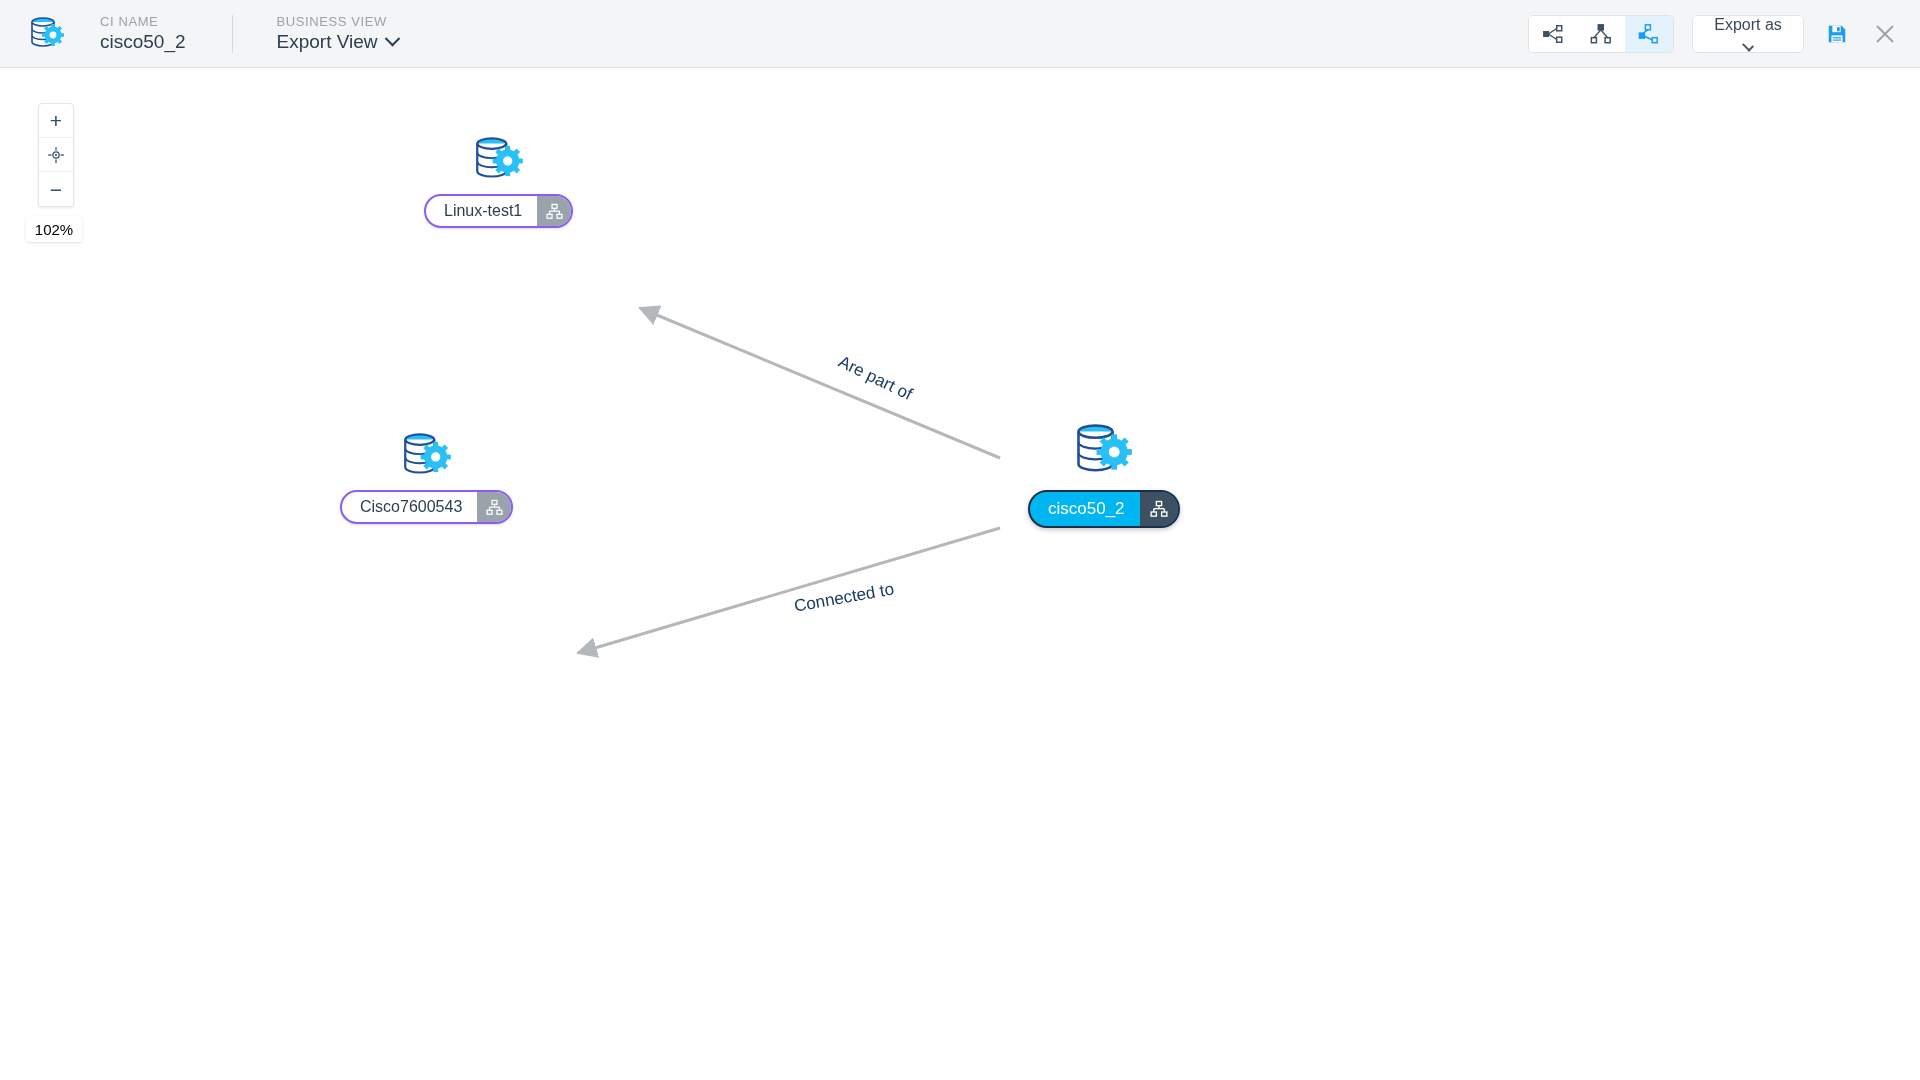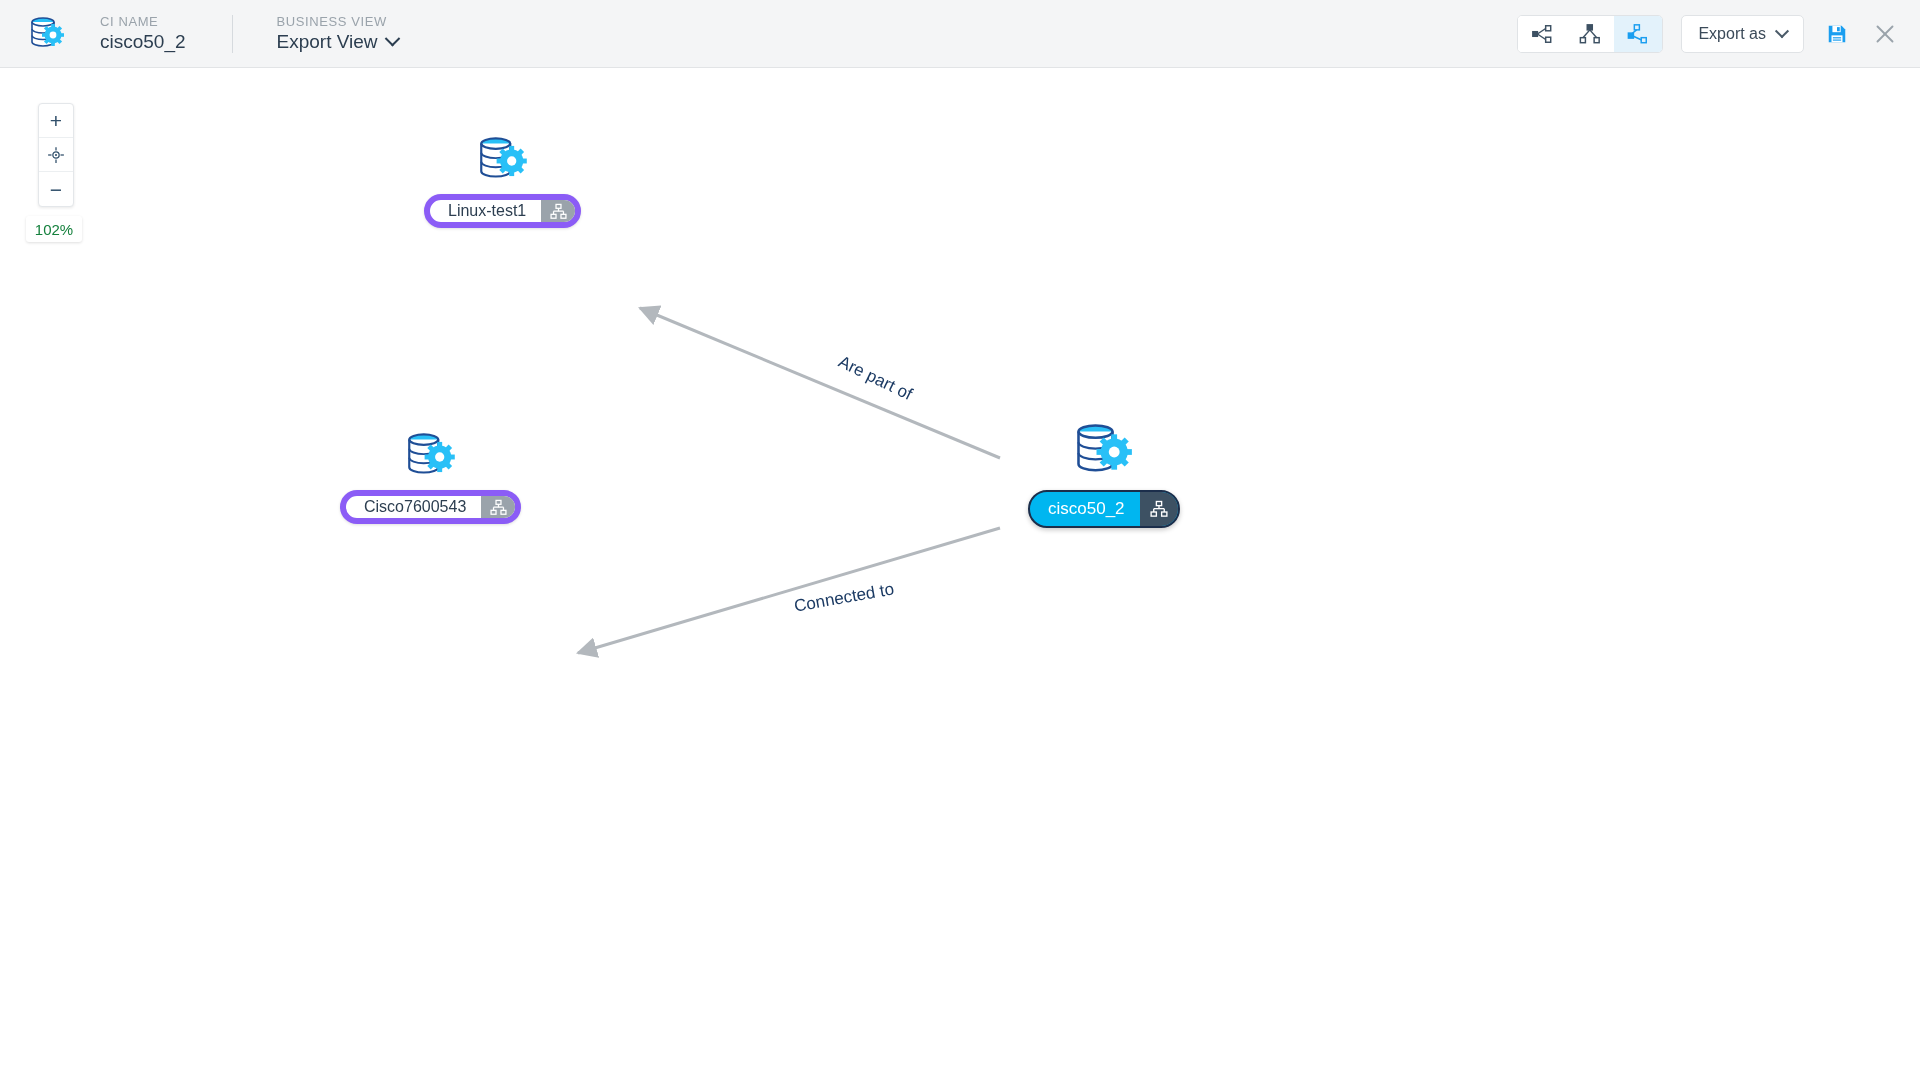--- a/index.html
+++ b/index.html
@@ -105,20 +105,21 @@
     border: 1px solid #e0e3e6;
     border-radius: 5px;
     display: flex;
     align-items: center;
     justify-content: center;
     gap: 11px;
     padding: 0 16px;
     font-size: 16px;
     color: #3b4a59;
     cursor: pointer;
+    flex-direction: column;
   }
   .export-btn .chev {
     width: 10px; height: 10px;
     border-color: #4a5a68;
     border-width: 2px;
   }
 
   .icon-btn {
     width: 30px; height: 30px;
     display: flex;
@@ -176,21 +177,21 @@
     top: 148px;
     min-width: 56px;
     height: 26px;
     background: #ffffff;
     border-radius: 3px;
     box-shadow: 0 1px 3px rgba(0,0,0,0.13);
     display: flex;
     align-items: center;
     justify-content: center;
     font-size: 15px;
-    color: #15803d;
+    color: #000000;
     z-index: 20;
   }
 
   
   .node {
     position: absolute;
     display: flex;
     flex-direction: column;
     align-items: center;
     z-index: 10;
@@ -204,21 +205,21 @@
     justify-content: center;
     margin-bottom: 2px;
   }
 
   .node-pill {
     display: flex;
     align-items: stretch;
     height: 34px;
     border-radius: 17px;
     background: #ffffff;
-    border: 6px solid #8b5cf6;
+    border: 2px solid #8b5cf6;
     box-shadow: 0 1px 3px rgba(0,0,0,0.13);
     overflow: hidden;
     cursor: pointer;
   }
 
   .node-pill .pill-label {
     display: flex;
     align-items: center;
     padding: 0 15px 0 18px;
     font-size: 16px;

